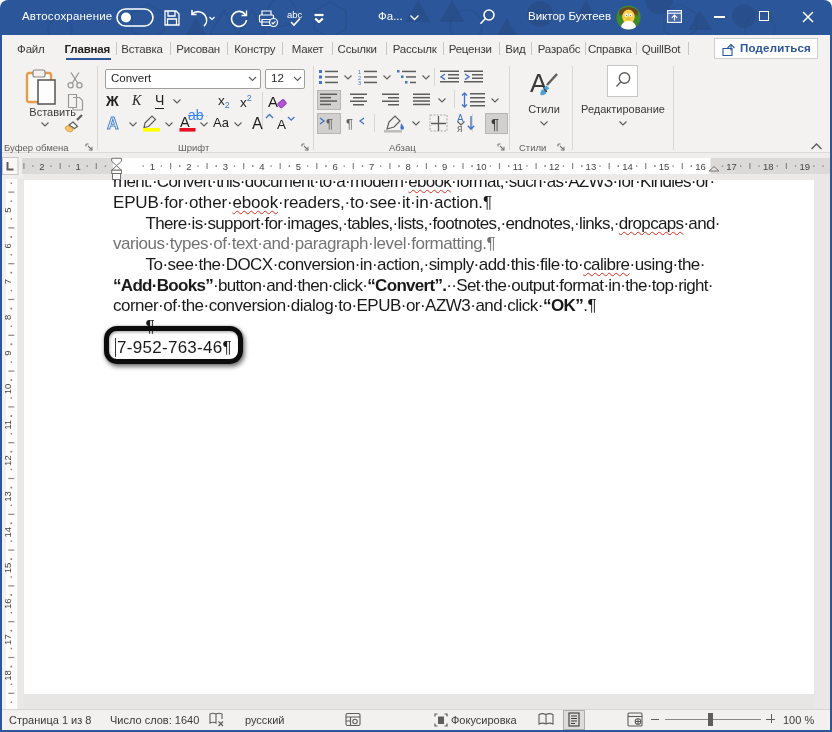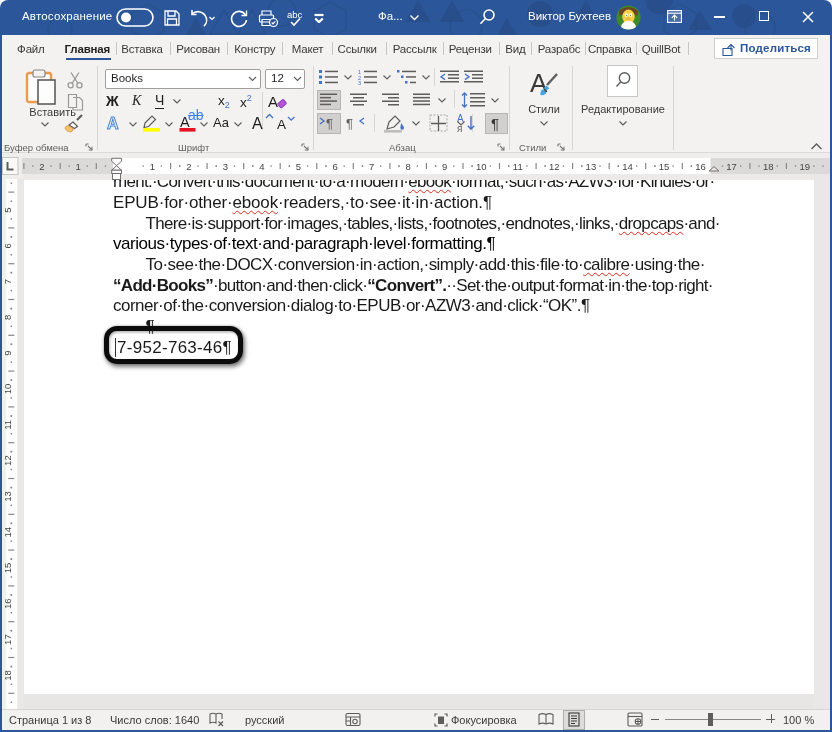--- a/index.html
+++ b/index.html
@@ -166,21 +166,21 @@
 <path d="M4 12.5 l5.5 3.5 -1.5 2.5 c-3 1 -6.5 -1 -7 -4 z" fill="#f6c26b" stroke="#e09b42" stroke-width="1"></path>
 </svg>
 <div class="ab" style="left:4px;top:142px;width:80px;font-size:9.5px;color:#605e5c">Буфер обмена</div>
 <svg class="ab" style="left:85px;top:143px" width="9" height="9" viewBox="0 0 9 9" fill="none" stroke="#7a7876" stroke-width="1.1">
 <path d="M1 1 v0 M1 1 h2.5 M1 1 v2.5"></path>
     <path d="M3 3 l4 4"></path>
     <path d="M7 3.8 v3.2 h-3.2"></path>
   </svg>
 <div class="ab" style="left:96.5px;top:66px;width:1px;height:84px;background:#d8d6d4"></div>
 <div class="ab" style="left:105px;top:68.5px;width:156px;height:20px;background:#fff;border:1px solid #a19f9d;border-radius:2px"></div>
-<div class="ab" style="left:111px;top:72px;font-size:11.5px;color:#201f1e">Books</div>
+<div class="ab" style="left:111px;top:72px;font-size:11.5px;color:#201f1e">Convert</div>
 <svg class="ab" style="left:248px;top:76px" width="9" height="6" viewBox="0 0 9 6" fill="none" stroke="#5f5d5b" stroke-width="1.1">
     <path d="M1 1 l3.5 3.5 L8 1"></path>
   </svg>
 <div class="ab" style="left:265px;top:68.5px;width:40px;height:20px;background:#fff;border:1px solid #a19f9d;border-radius:2px"></div>
 <div class="ab" style="left:271px;top:72px;font-size:11.5px;color:#201f1e">12</div>
 <svg class="ab" style="left:293px;top:76px" width="9" height="6" viewBox="0 0 9 6" fill="none" stroke="#5f5d5b" stroke-width="1.1">
     <path d="M1 1 l3.5 3.5 L8 1"></path>
   </svg>
 <div class="ab" style="left:106px;top:93px;font-size:14px;font-weight:bold;color:#201f1e">Ж</div>
 <div class="ab" style="left:132px;top:93px;font-size:14px;font-style:italic;font-family:'Liberation Serif',serif;color:#201f1e">К</div>
@@ -579,24 +579,24 @@
     <rect x="10.6" y="486.8" width="1.5" height="1.5" fill="#8a8886"></rect>
     <rect x="8.3" y="513.7" width="6" height="1.2" fill="#8a8886"></rect>
     <rect x="10.6" y="504.6" width="1.5" height="1.5" fill="#8a8886"></rect>
     <rect x="10.6" y="522.5" width="1.5" height="1.5" fill="#8a8886"></rect>
     <rect x="8.3" y="12.5" width="6" height="1.2" fill="#8a8886"></rect>
     <rect x="10.6" y="3.5" width="1.5" height="1.5" fill="#8a8886"></rect>
   </svg>
 <div id="l1" class="ab" style="left:113px;top:172.1px;line-height:20px;font-size:17px;color:#1a1a1a;white-space:pre;letter-spacing:-0.72px">ment.·Convert·this·document·to·a·modern·<span style="text-decoration:underline;text-decoration-style:wavy;text-decoration-color:#dd2b1c;text-decoration-thickness:1px;text-underline-offset:2px;text-decoration-skip-ink:none">ebook</span>·format,·such·as·AZW3·for·Kindles·or·</div>
 <div id="l2" class="ab" style="left:113px;top:192.8px;line-height:20px;font-size:17px;color:#1a1a1a;white-space:pre;letter-spacing:-0.16px">EPUB·for·other·<span style="text-decoration:underline;text-decoration-style:wavy;text-decoration-color:#dd2b1c;text-decoration-thickness:1px;text-underline-offset:2px;text-decoration-skip-ink:none">ebook</span>·readers,·to·see·it·in·action.¶</div>
 <div id="l3" class="ab" style="left:145.5px;top:213.5px;line-height:20px;font-size:17px;color:#1a1a1a;white-space:pre;letter-spacing:-0.67px">There·is·support·for·images,·tables,·lists,·footnotes,·endnotes,·links,·<span style="text-decoration:underline;text-decoration-style:wavy;text-decoration-color:#dd2b1c;text-decoration-thickness:1px;text-underline-offset:2px;text-decoration-skip-ink:none">dropcaps</span>·and·</div>
-<div id="l4" class="ab" style="left:113px;top:234.2px;line-height:20px;font-size:17px;color:#000000;white-space:pre;letter-spacing:-0.46px">various·types·of·text·and·paragraph·level·formatting.¶</div>
+<div id="l4" class="ab" style="left:113px;top:234.2px;line-height:20px;font-size:17px;color:#737373;white-space:pre;letter-spacing:-0.46px">various·types·of·text·and·paragraph·level·formatting.¶</div>
 <div id="l5" class="ab" style="left:145.5px;top:254.9px;line-height:20px;font-size:17px;color:#1a1a1a;white-space:pre;letter-spacing:-0.53px">To·see·the·DOCX·conversion·in·action,·simply·add·this·file·to·<span style="text-decoration:underline;text-decoration-style:wavy;text-decoration-color:#dd2b1c;text-decoration-thickness:1px;text-underline-offset:2px;text-decoration-skip-ink:none">calibre</span>·using·the·</div>
 <div id="l6" class="ab" style="left:113px;top:275.6px;line-height:20px;font-size:17px;color:#1a1a1a;white-space:pre;letter-spacing:-0.69px"><span style="font-weight:bold">“Add·Books”</span>·button·and·then·click·<span style="font-weight:bold">“Convert”.</span>··Set·the·output·format·in·the·top·right·</div>
-<div id="l7" class="ab" style="left:113px;top:296.3px;line-height:20px;font-size:17px;color:#1a1a1a;white-space:pre;letter-spacing:-0.52px">corner·of·the·conversion·dialog·to·EPUB·or·AZW3·and·click·<span style="font-weight:normal">“OK”</span>.¶</div>
+<div id="l7" class="ab" style="left:113px;top:296.3px;line-height:20px;font-size:17px;color:#1a1a1a;white-space:pre;letter-spacing:-0.52px">corner·of·the·conversion·dialog·to·EPUB·or·AZW3·and·click·<span style="font-weight:bold">“OK”</span>.¶</div>
 <div id="l8" class="ab" style="left:145.5px;top:317.0px;line-height:20px;font-size:17px;color:#1a1a1a;white-space:pre;letter-spacing:0px">¶</div>
 <div id="l9" class="ab" style="left:117px;top:337.7px;line-height:20px;font-size:17px;color:#1a1a1a;white-space:pre;letter-spacing:0.29px">7-952-763-46¶</div>
 <div class="ab" style="left:24px;top:174px;width:790px;height:5.5px;background:#ebeae9;z-index:5"></div>
 <div class="ab" style="left:111.7px;top:172.5px;width:9.8px;height:7px;background:#fdfdfd;border:1px solid #747170;z-index:6"></div>
 <div class="ab" style="left:104px;top:326px;width:139px;height:38px;border:5px solid #0c0c0c;border-radius:13px;box-shadow:1.5px 2.5px 4px 0.5px rgba(0,0,0,0.5), 0 0 2px rgba(0,0,0,0.35), inset 1px 1.5px 2.5px rgba(0,0,0,0.3);background:transparent"></div>
 <div class="ab" style="left:114.5px;top:338px;width:1.2px;height:19px;background:#333"></div>
 <div class="ab" style="left:0;top:709px;width:832px;height:21px;background:#f2f1f0;border-top:1px solid #d8d6d4"></div>
 <div class="ab" style="left:9px;top:713.5px;font-size:11px;color:#3b3a39">Страница 1 из 8</div>
 <div class="ab" style="left:110px;top:713.5px;font-size:11px;color:#3b3a39">Число слов: 1640</div>
 <svg class="ab" style="left:209px;top:712px" width="16" height="15" viewBox="0 0 16 15" fill="none" stroke="#5f5d5b" stroke-width="1.1">

